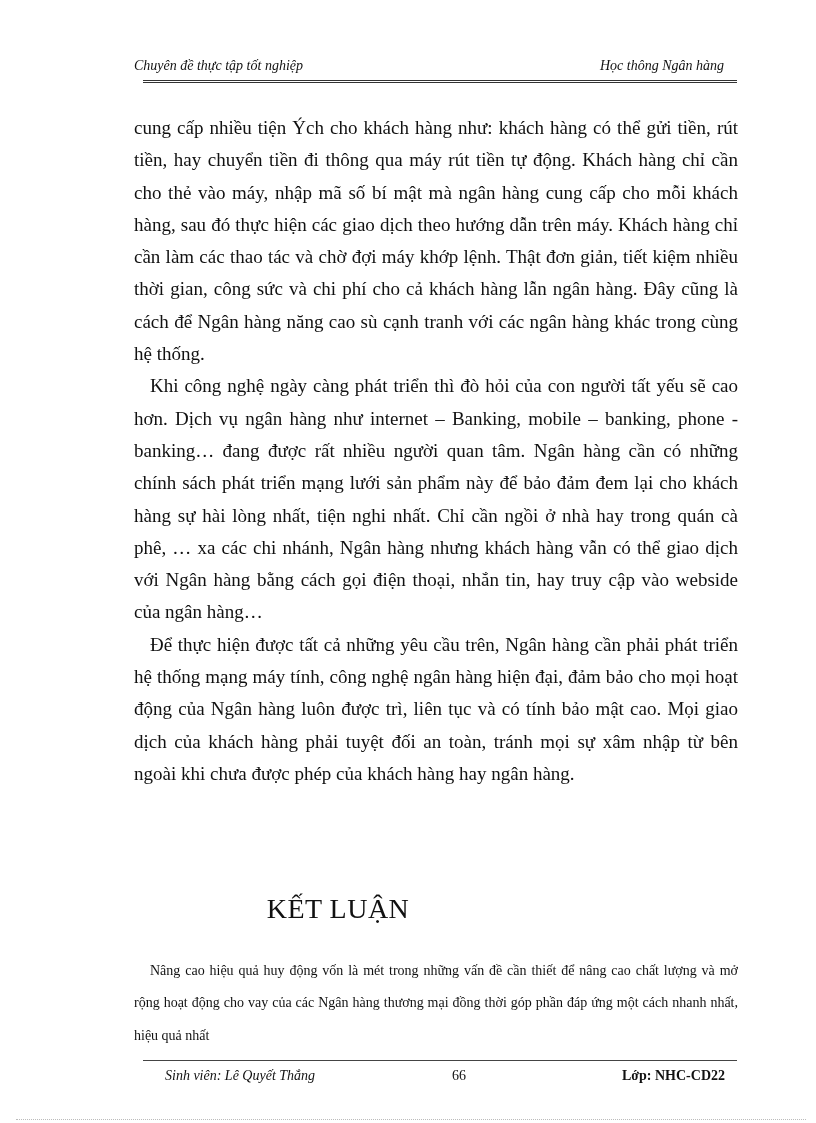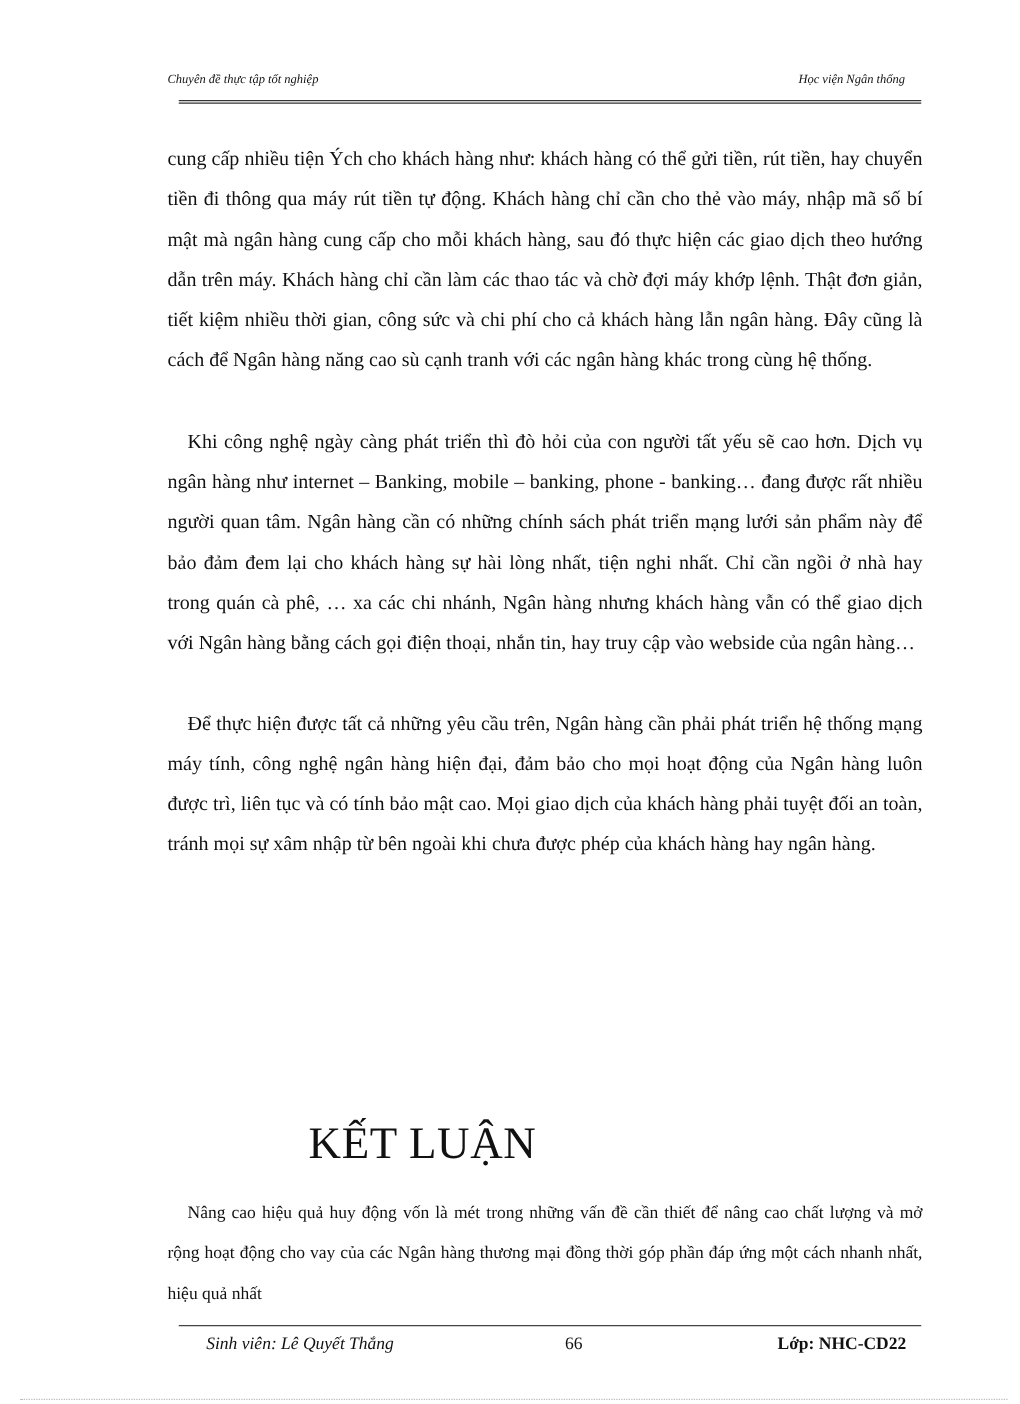--- a/index.html
+++ b/index.html
@@ -15,55 +15,55 @@
       font-family: "Liberation Serif", "DejaVu Serif", serif;
       color: #111111;
     }
     .page-header {
       position: absolute;
       left: 134px;
       top: 58px;
       width: 602px;
       height: 20px;
       font-style: italic;
-      font-size: 10px;
+      font-size: 14px;
     }
     .page-header .left { position: absolute; left: 0; top: 0; }
     .page-header .right { position: absolute; right: 12px; top: 0; }
     .header-rule {
       position: absolute;
       left: 143px;
       top: 80px;
       width: 594px;
       height: 3px;
       border-top: 1px solid #333;
       border-bottom: 1px solid #333;
       box-sizing: border-box;
     }
     .body-text {
       position: absolute;
       left: 134px;
       top: 112px;
       width: 604px;
-      font-size: 16px;
+      font-size: 19px;
       line-height: 32.3px;
       text-align: justify;
     }
     .body-text p {
       margin: 0;
       text-indent: 0;
     }
-    .body-text p.indent { text-indent: 16px; margin-top: 32px; }
+    .body-text p.indent { text-indent: 16px; }
     .conclusion-title {
       position: absolute;
       left: 0;
       width: 676px;
       top: 893px;
       text-align: center;
-      font-size: 36px;
+      font-size: 28px;
       letter-spacing: 0.5px;
       font-weight: normal;
       margin: 0;
     }
     .conclusion-text {
       position: absolute;
       left: 134px;
       top: 955px;
       width: 604px;
       font-size: 14px;
@@ -94,21 +94,21 @@
       top: 1119px;
       width: 790px;
       border-top: 1px dotted #bbbbbb;
     }
   </style>
 </head>
 <body>
 
 <div class="page-header">
   <span class="left">Chuyên đề thực tập tốt nghiệp</span>
-  <span class="right">Học viện Ngân thống</span>
+  <span class="right">Học thông Ngân hàng</span>
 </div>
 <div class="header-rule"></div>
 
 <div class="body-text">
   <p>cung cấp nhiều tiện Ých cho khách hàng như: khách hàng có thể gửi tiền, rút tiền, hay chuyển tiền đi thông qua máy rút tiền tự động. Khách hàng chỉ cần cho thẻ vào máy, nhập mã số bí mật mà ngân hàng cung cấp cho mỗi khách hàng, sau đó thực hiện các giao dịch theo hướng dẫn trên máy. Khách hàng chỉ cần làm các thao tác và chờ đợi máy khớp lệnh. Thật đơn giản, tiết kiệm nhiều thời gian, công sức và chi phí cho cả khách hàng lẫn ngân hàng. Đây cũng là cách để Ngân hàng năng cao sù cạnh tranh với các ngân hàng khác trong cùng hệ thống.</p>
   <p class="indent">Khi công nghệ ngày càng phát triển thì đò hỏi của con người tất yếu sẽ cao hơn. Dịch vụ ngân hàng như internet – Banking, mobile – banking, phone - banking… đang được rất nhiều người quan tâm. Ngân hàng cần có những chính sách phát triển mạng lưới sản phẩm này để bảo đảm đem lại cho khách hàng sự hài lòng nhất, tiện nghi nhất. Chỉ cần ngồi ở nhà hay trong quán cà phê, … xa các chi nhánh, Ngân hàng nhưng khách hàng vẫn có thể giao dịch với Ngân hàng bằng cách gọi điện thoại, nhắn tin, hay truy cập vào webside của ngân hàng…</p>
   <p class="indent">Để thực hiện được tất cả những yêu cầu trên, Ngân hàng cần phải phát triển hệ thống mạng máy tính, công nghệ ngân hàng hiện đại, đảm bảo cho mọi hoạt động của Ngân hàng luôn được trì, liên tục và có tính bảo mật cao. Mọi giao dịch của khách hàng phải tuyệt đối an toàn, tránh mọi sự xâm nhập từ bên ngoài khi chưa được phép của khách hàng hay ngân hàng.</p>
 </div>
 
 <h1 class="conclusion-title">KẾT LUẬN</h1>

